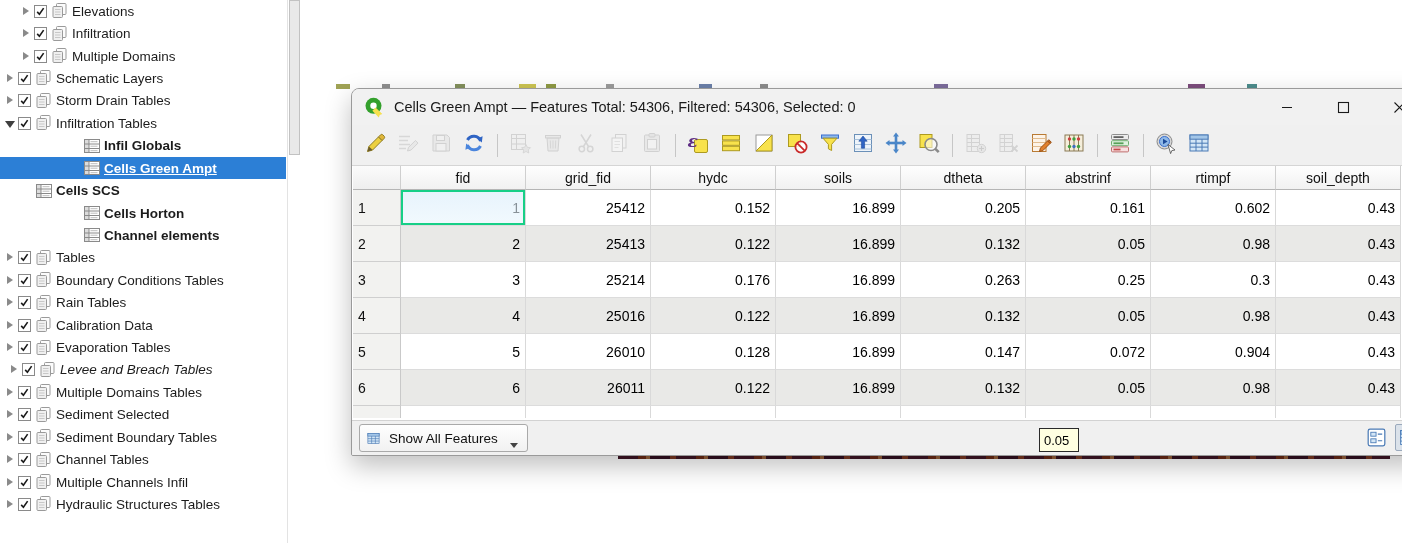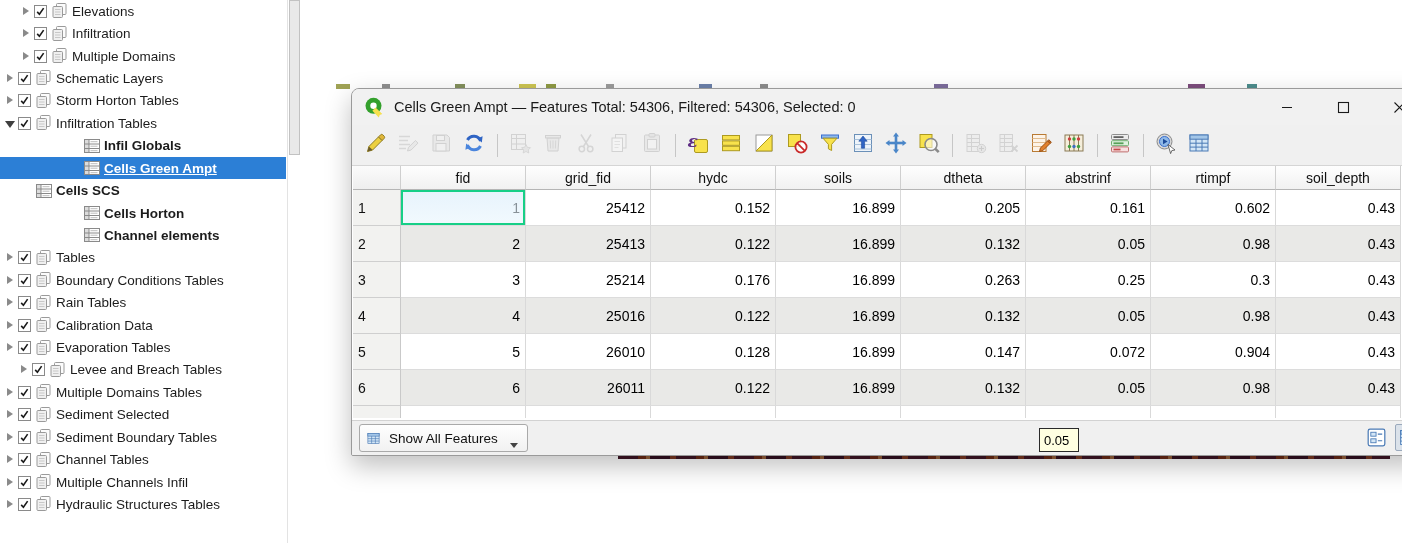--- a/index.html
+++ b/index.html
@@ -174,21 +174,21 @@
               <path d="M2.6 6.9l2.6 2.8 5-7.2" fill="none" stroke="#1a1a1a" stroke-width="1.9"></path>
             </svg>
           </span>
           <span class="licon">
             <svg viewBox="0 0 17 16">
               <rect x="5.5" y="0.5" width="9.5" height="11" rx="1" fill="#fcfcfc" stroke="#9a9a9a"></rect>
               <rect x="2" y="3.5" width="9.5" height="11" rx="1" fill="#f0f0f0" stroke="#9a9a9a"></rect>
               <path d="M4 6.5h5.5M4 9h5.5M4 11.5h5.5" stroke="#c8c8c8" fill="none"></path>
             </svg>
           </span>
-          <span class="tlabel">Storm Horton Tables</span>
+          <span class="tlabel">Storm Drain Tables</span>
         </div>
         <div class="trow" style="padding-left: 5px;">
           <span class="exp open"></span>
           <span class="cb">
             <svg viewBox="0 0 13 13">
               <path d="M2.6 6.9l2.6 2.8 5-7.2" fill="none" stroke="#1a1a1a" stroke-width="1.9"></path>
             </svg>
           </span>
           <span class="licon">
             <svg viewBox="0 0 17 16">
@@ -327,21 +327,21 @@
           </span>
           <span class="licon">
             <svg viewBox="0 0 17 16">
               <rect x="5.5" y="0.5" width="9.5" height="11" rx="1" fill="#fcfcfc" stroke="#9a9a9a"></rect>
               <rect x="2" y="3.5" width="9.5" height="11" rx="1" fill="#f0f0f0" stroke="#9a9a9a"></rect>
               <path d="M4 6.5h5.5M4 9h5.5M4 11.5h5.5" stroke="#c8c8c8" fill="none"></path>
             </svg>
           </span>
           <span class="tlabel">Evaporation Tables</span>
         </div>
-        <div class="trow" style="padding-left: 19px;">
+        <div class="trow" style="padding-left: 9px; font-style: italic;">
           <span class="exp closed"></span>
           <span class="cb">
             <svg viewBox="0 0 13 13">
               <path d="M2.6 6.9l2.6 2.8 5-7.2" fill="none" stroke="#1a1a1a" stroke-width="1.9"></path>
             </svg>
           </span>
           <span class="licon">
             <svg viewBox="0 0 17 16">
               <rect x="5.5" y="0.5" width="9.5" height="11" rx="1" fill="#fcfcfc" stroke="#9a9a9a"></rect>
               <rect x="2" y="3.5" width="9.5" height="11" rx="1" fill="#f0f0f0" stroke="#9a9a9a"></rect>

